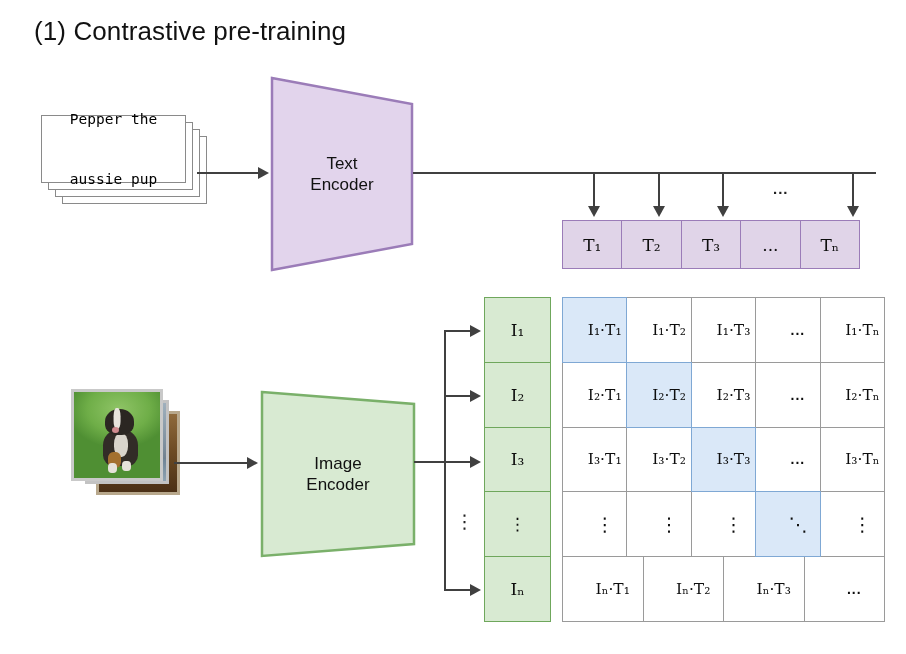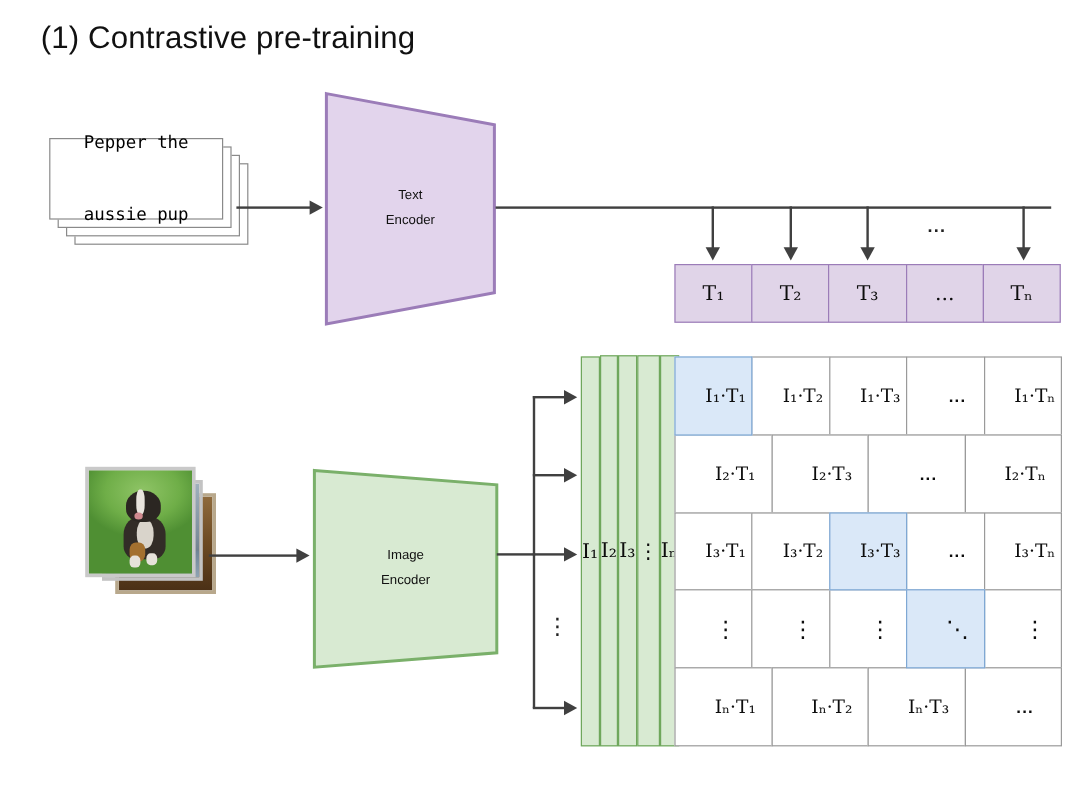--- a/index.html
+++ b/index.html
@@ -127,21 +127,21 @@
     background: #d08a8f; border-radius: 50%;
   }
 
   
   .encoder {
     position: absolute;
     display: flex;
     align-items: center;
     justify-content: center;
     text-align: center;
-    font-size: 11px;
+    font-size: 17px;
     line-height: 21px;
     color: #111111;
   }
   .encoder svg { position: absolute; left: 0; top: 0; }
   .encoder .enc-label { position: relative; z-index: 2; }
   #text-encoder  { left: 268px; top: 74px;  width: 148px; height: 200px; }
   #image-encoder { left: 258px; top: 388px; width: 160px; height: 172px; }
 
   
   .wire { position: absolute; background: #404040; }
@@ -170,21 +170,21 @@
     position: absolute;
     font-family: "DejaVu Serif", "Liberation Serif", serif;
     font-size: 19px;
     color: #222;
   }
 
   
   #t-row {
     position: absolute;
     left: 562px; top: 220px;
-    width: 322px; height: 49px;
+    width: 298px; height: 49px;
     display: flex;
     box-sizing: border-box;
   }
   #t-row .t-cell {
     flex: 1 1 0;
     background: #e0d4e8;
     border: 1px solid #9b7cb8;
     margin-left: -1px;
     box-sizing: border-box;
     display: flex;
@@ -195,21 +195,21 @@
     color: #0d0d0d;
   }
   #t-row .t-cell:first-child { margin-left: 0; }
 
   
   #i-col {
     position: absolute;
     left: 484px; top: 297px;
     width: 67px; height: 325px;
     display: flex;
-    flex-direction: row;
+    flex-direction: column;
     box-sizing: border-box;
   }
   #i-col .i-cell {
     flex: 1 1 0;
     background: #d8ead2;
     border: 1px solid #6fa75c;
     margin-top: -1px;
     box-sizing: border-box;
     display: flex;
     align-items: center;
@@ -366,20 +366,21 @@
   <div id="matrix">
       <div class="m-row">
         <div class="m-cell hl">I₁·T₁</div>
         <div class="m-cell">I₁·T₂</div>
         <div class="m-cell">I₁·T₃</div>
         <div class="m-cell dots">...</div>
         <div class="m-cell">I₁·Tₙ</div>
       </div>
       <div class="m-row">
         <div class="m-cell">I₂·T₁</div>
+        <div class="m-cell hl">I₂·T₂</div>
         <div class="m-cell">I₂·T₃</div>
         <div class="m-cell dots">...</div>
         <div class="m-cell">I₂·Tₙ</div>
       </div>
       <div class="m-row">
         <div class="m-cell">I₃·T₁</div>
         <div class="m-cell">I₃·T₂</div>
         <div class="m-cell hl">I₃·T₃</div>
         <div class="m-cell dots">...</div>
         <div class="m-cell">I₃·Tₙ</div>

